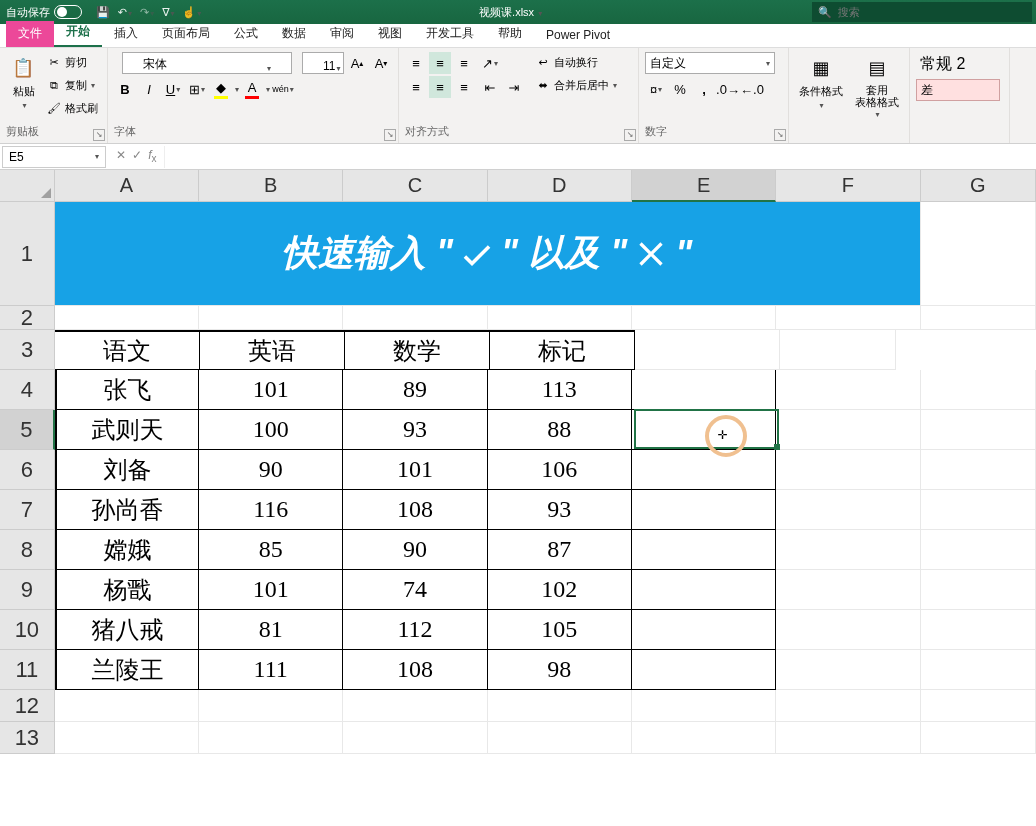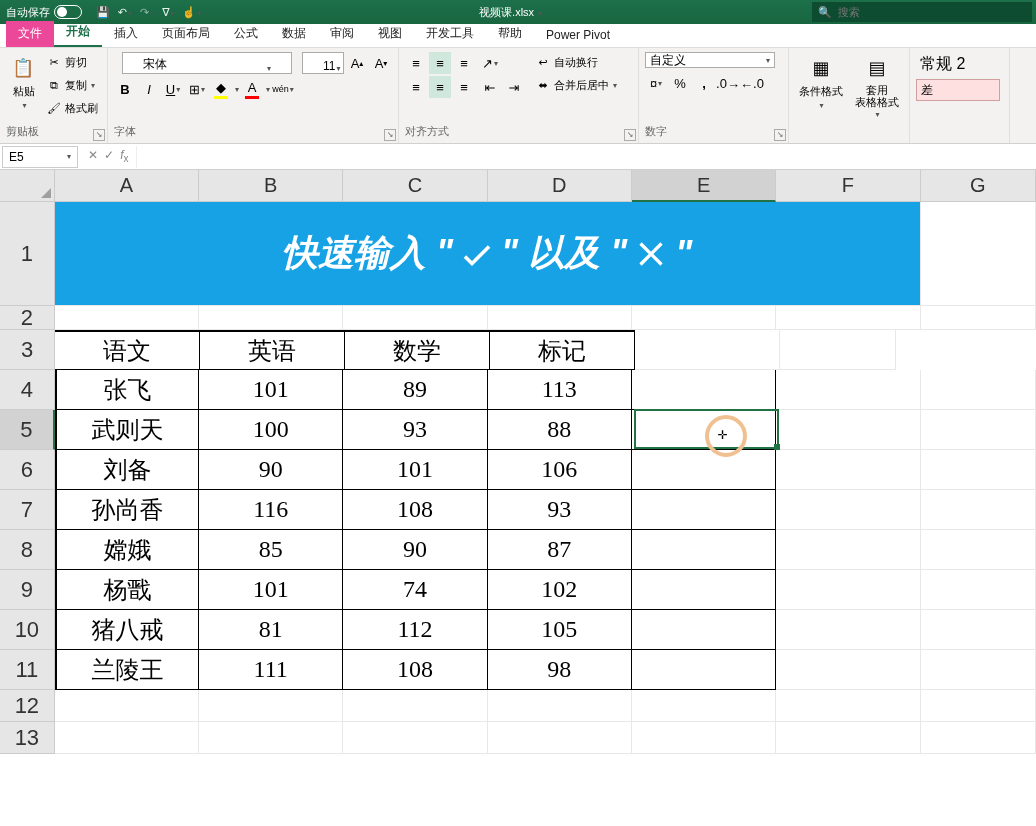--- a/index.html
+++ b/index.html
@@ -37,28 +37,28 @@
 .dd { font-size:8px; color:#555; padding-left:1px;}
 
 .font-row { display:flex; gap:2px; align-items:center;}
 .combo { border:1px solid #ababab; background:#fff; height:22px; display:flex; align-items:flex-end; padding:0 20px; font-size:12px;margin-left:8px;}
 .combo.font { width:170px;}
 .combo.size { width:36px;}
 .sq { width:22px; height:22px; display:inline-flex; align-items:center; justify-content:center; border:0; font-size:13px;}
 .colorbar { width:14px; height:3px; display:block; margin-top:1px;}
 
 .align-grid { display:grid; grid-template-columns:repeat(3,22px); grid-auto-rows:22px; gap:2px;}
-.num-fmt { border:1px solid #ababab; background:#fff; width:130px; height:16px; display:flex; align-items:center; padding:0 4px; font-size:12px;}
+.num-fmt { border:1px solid #ababab; background:#fff; width:130px; height:22px; display:flex; align-items:center; padding:0 4px; font-size:12px;}
 .num-row { display:flex; gap:2px; align-items:center;}
 
 .style-preview { border:1px solid #d0a0a0; background:#ffe0e0; width:84px; height:22px; padding:0 4px; font-size:12px; display:flex; align-items:center;}
 
 
 .fbar { height: 26px; border-bottom: 1px solid #d0d0d0; display:flex; align-items:center; background:#fff;}
-.namebox { width:76px; border:1px solid #ccc; height:22px; margin:0 2px; padding:0 6px; display:flex; align-items:center; justify-content:space-between; font-size:12px;}
+.namebox { width:104px; border:1px solid #ccc; height:22px; margin:0 2px; padding:0 6px; display:flex; align-items:center; justify-content:space-between; font-size:12px;}
 .fbar-btns { display:flex; gap:6px; padding:0 8px; color:#888;}
 .fbar-input { flex:1; border:none; border-left:1px solid #eee; height:22px; padding:0 6px; outline:none; font-size:12px;}
 
 
 .sheet { position:relative; background:#fff; }
 .col-headers { display:flex; height:32px; background:#e6e6e6;}
 .corner { width:55px; background:#e6e6e6; border-right:1px solid #ccc; border-bottom:1px solid #ccc; position:relative;}
 .corner::after { content:""; position:absolute; right:3px; bottom:3px; width:0; height:0; border-left:10px solid transparent; border-bottom:10px solid #a0a0a0;}
 .ch { border-right:1px solid #ccc; border-bottom:1px solid #ccc; display:flex; align-items:center; justify-content:center; font-size:20px; color:#333; background:#e6e6e6;}
 .ch.sel { background:#d2d2d2; border-bottom:2px solid #217346;}

